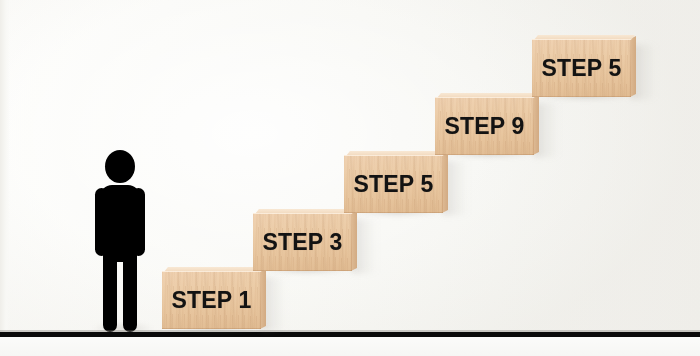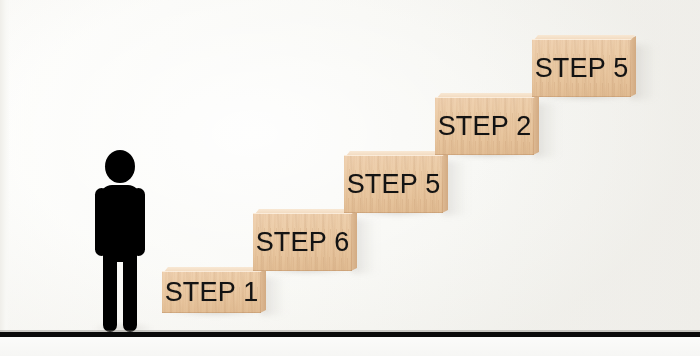--- a/index.html
+++ b/index.html
@@ -126,22 +126,22 @@
     opacity: 0.9;
   }
   .block .label {
     position: absolute;
     left: 0; top: 0;
     width: 100%; height: 100%;
     display: flex;
     align-items: center;
     justify-content: center;
     color: #131313;
-    font-size: 27px;
-    font-weight: 400;
+    font-size: 23px;
+    font-weight: 700;
     letter-spacing: 0.2px;
     white-space: nowrap;
     text-shadow: 0 0 1px rgba(0,0,0,0.18);
   }
   .block .drop-shadow {
     position: absolute;
     left: 4px;
     bottom: -7px;
     width: calc(100% + 10px);
     height: 12px;
@@ -195,51 +195,51 @@
 </head>
 <body>
 
 <div id="stage">
 
   <div class="backdrop"></div>
   <div class="backdrop-vignette"></div>
   <div class="backdrop-left-edge"></div>
 
   <div id="blocks-layer">
-      <div class="block" style="left: 162px; top: 271px; width: 99px; height: 42px; z-index: 10;">
+      <div class="block" style="left: 162px; top: 271px; width: 99px; height: 58px; z-index: 10;">
         <div class="drop-shadow"></div>
         <div class="cast-shadow"></div>
         <div class="side-face"></div>
         <div class="top-face"></div>
         <div class="face"></div>
         <div class="label">STEP 1</div>
       </div>
       <div class="block" style="left: 253px; top: 213px; width: 99px; height: 58px; z-index: 11;">
         <div class="drop-shadow"></div>
         <div class="cast-shadow"></div>
         <div class="side-face"></div>
         <div class="top-face"></div>
         <div class="face"></div>
-        <div class="label">STEP 6</div>
+        <div class="label">STEP 3</div>
       </div>
       <div class="block" style="left: 344px; top: 155px; width: 99px; height: 58px; z-index: 12;">
         <div class="drop-shadow"></div>
         <div class="cast-shadow"></div>
         <div class="side-face"></div>
         <div class="top-face"></div>
         <div class="face"></div>
         <div class="label">STEP 5</div>
       </div>
       <div class="block" style="left: 435px; top: 97px; width: 99px; height: 58px; z-index: 13;">
         <div class="drop-shadow"></div>
         <div class="cast-shadow"></div>
         <div class="side-face"></div>
         <div class="top-face"></div>
         <div class="face"></div>
-        <div class="label">STEP 2</div>
+        <div class="label">STEP 9</div>
       </div>
       <div class="block" style="left: 532px; top: 39px; width: 99px; height: 58px; z-index: 14;">
         <div class="drop-shadow"></div>
         <div class="cast-shadow"></div>
         <div class="side-face"></div>
         <div class="top-face"></div>
         <div class="face"></div>
         <div class="label">STEP 5</div>
       </div>
     </div>

